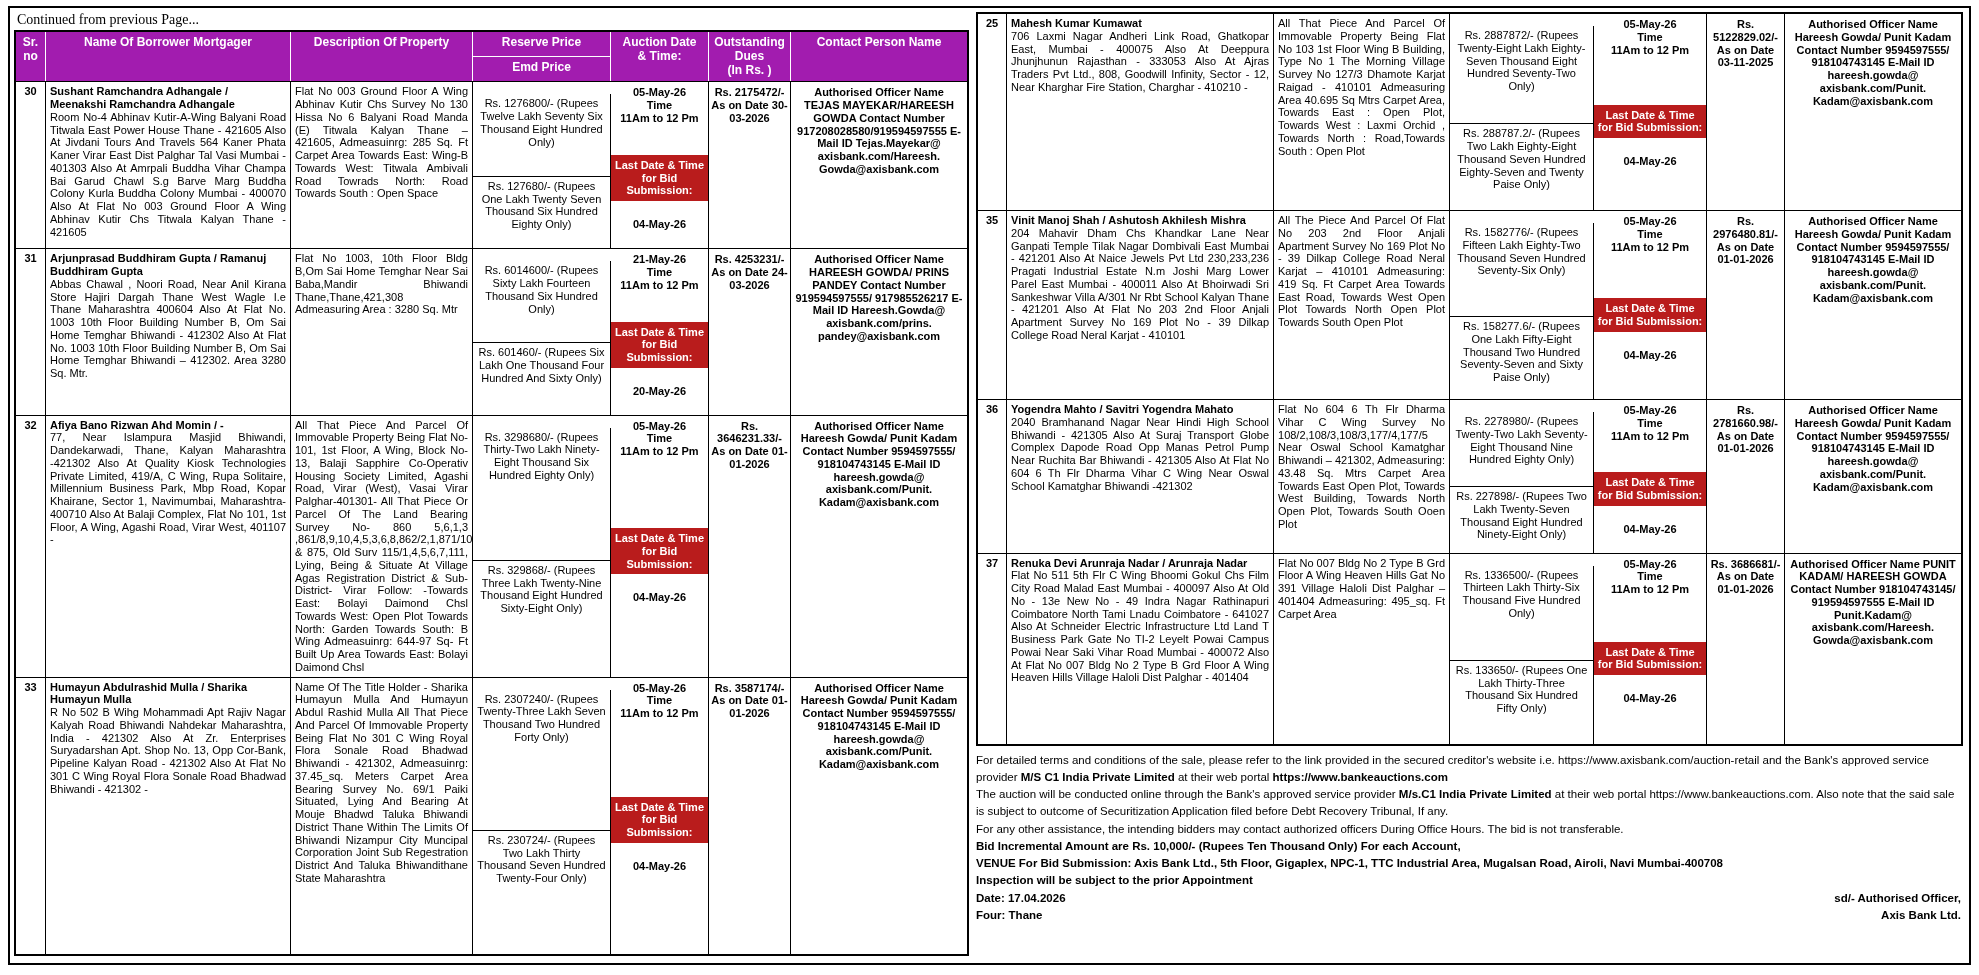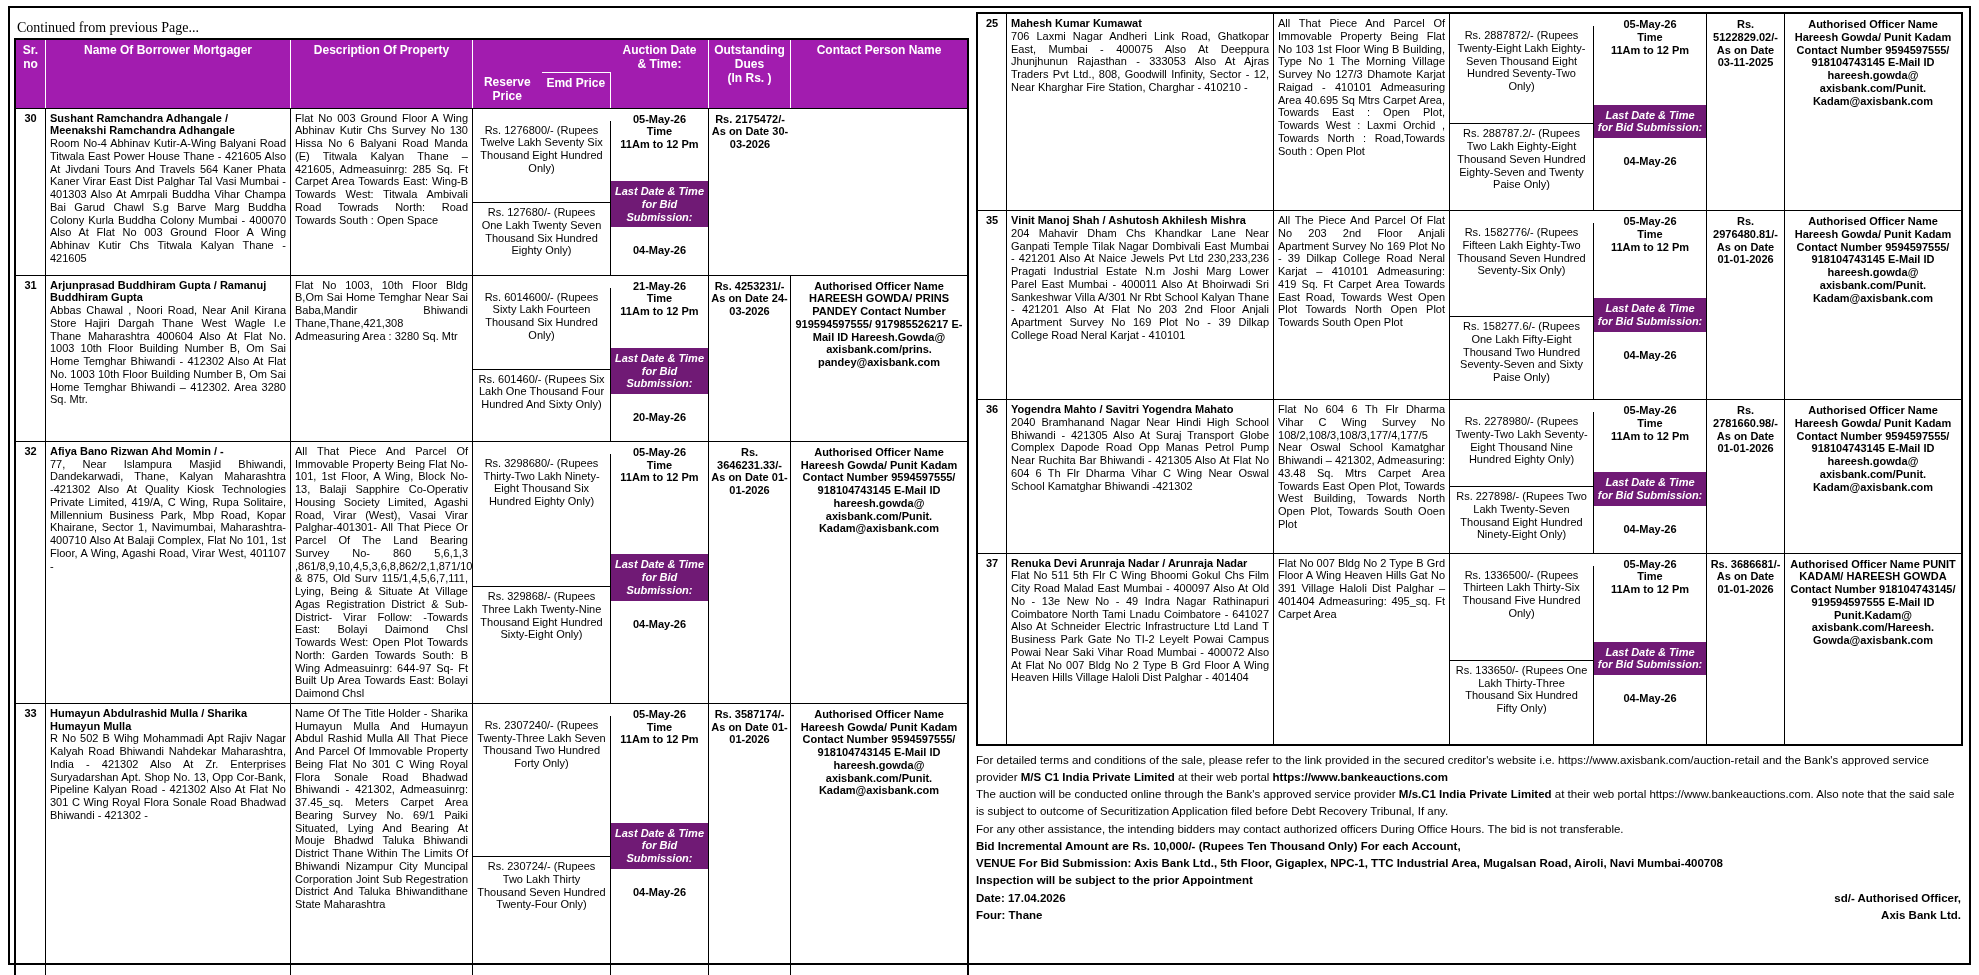--- a/index.html
+++ b/index.html
@@ -3,54 +3,54 @@
 <meta charset="utf-8">
 <style>
   html,body { margin:0; padding:0; background:#e8e8e8; }
   .sheet { position:relative; width:1979px; height:975px; background:#ffffff;
            font-family:"Liberation Sans", sans-serif; color:#000; box-sizing:border-box;
            padding:12px 16px 0 14px; overflow:hidden; }
   .outer-border { position:absolute; inset:6px 8px 10px 8px; border:2px solid #000; pointer-events:none; }
   .cols { display:flex; gap:7px; align-items:flex-start; }
   .col-left { width:956px; }
   .col-right { width:988px; }
-  .continued { font-family:"Liberation Serif", serif; font-size:14px; padding:0 0 2px 3px;margin-top:8px; }
+  .continued { font-family:"Liberation Serif", serif; font-size:14px; padding:0 0 2px 3px; }
 
   
   .gtable { border:2px solid #000; box-sizing:border-box; background:#fff; }
   .lt { --cols: 30px 245px 182px 138px 98px 82px 1fr; }
   .rt { --cols: 29px 267px 176px 144px 113px 78px 1fr; }
   .grid-row { display:grid; grid-template-columns:var(--cols); border-bottom:1px solid #000; }
   .grid-body .grid-row:last-child { border-bottom:none; }
   .gc { border-right:1px solid #000; box-sizing:border-box; font-size:11px; line-height:1.16;
         overflow:hidden; }
   .grid-row .gc:last-child { border-right:none; }
 
   
   .head { background:#a21caf; color:#fff; border-bottom:1px solid #000; }
   .head .hc { border-right:1px solid #fff; font-weight:bold; font-size:12px; line-height:1.15;
               text-align:center; padding:4px 2px; white-space:pre-line; box-sizing:border-box; }
   .head .hc:last-child { border-right:none; }
-  .head .hc-price { padding:0; display:flex; flex-direction:row;margin-top:32px; }
+  .head .hc-price { padding:0; display:flex; flex-direction:column; }
   .head .hc-price > div { flex:1; padding:4px 2px; }
   .head .hc-price .hc-emd { border-top:1px solid #fff; }
 
   
   .c-sr { text-align:center; font-weight:bold; padding:3px 1px; }
   .c-name { padding:3px 4px; }
   .bname { font-weight:bold; }
   .baddr { text-align:justify; }
   .c-desc { text-align:justify; padding:3px 4px; }
   .c-price { padding:0; display:flex; flex-direction:column;margin-top:12px; }
   .reserve { flex:1.15; border-bottom:1px solid #000; text-align:center; padding:3px 4px; }
   .emd { flex:1; text-align:center; padding:3px 4px; }
   .c-auction { padding:0; display:flex; flex-direction:column; text-align:center;gap:13px; }
   .adate { white-space:pre-line; font-weight:bold; padding:4px 2px; }
   .sp1 { flex:0.8; } .sp2 { flex:1.1; }
-  .bidlabel { background:#701a75; color:#fff; font-weight:bold; padding:4px 3px;font-style:italic; }
+  .bidlabel { background:#b91c1c; color:#fff; font-weight:bold; padding:4px 3px; }
   .bdate { font-weight:bold; padding:4px 2px; }
   .c-dues { text-align:center; font-weight:bold; padding:4px 2px; }
   .c-contact { text-align:center; font-weight:bold; padding:4px 4px; }
 
   
   .lt .grid-body .grid-row:nth-child(1){min-height:166px}
   .lt .grid-body .grid-row:nth-child(2){min-height:160px}
   .lt .grid-body .grid-row:nth-child(3){min-height:256px}
   .lt .grid-body .grid-row:nth-child(4){min-height:276px}
   .rt .grid-body .grid-row:nth-child(1){min-height:196px}
@@ -104,20 +104,21 @@
     <div class="gc c-auction">
       <div class="adate">05-May-26
 Time
 11Am to 12 Pm</div>
       <div class="sp1"></div>
       <div class="bidlabel">Last Date &amp; Time for Bid Submission:</div>
       <div class="bdate">04-May-26</div>
       <div class="sp2"></div>
     </div>
     <div class="gc c-dues">Rs. 2175472/- As on Date 30-03-2026</div>
+    <div class="gc c-contact">Authorised Officer Name TEJAS MAYEKAR/HAREESH GOWDA Contact Number 917208028580/919594597555 E-Mail ID Tejas.Mayekar@ axisbank.com/Hareesh. Gowda@axisbank.com</div>
   </div>
 
   <div class="grid-row">
     <div class="gc c-sr">31</div>
     <div class="gc c-name">
       <div class="bname">Arjunprasad Buddhiram Gupta / Ramanuj Buddhiram Gupta</div>
       <div class="baddr">Abbas Chawal , Noori Road, Near Anil Kirana Store Hajiri Dargah Thane West Wagle I.e Thane Maharashtra 400604  Also At Flat No. 1003 10th Floor Building Number B, Om Sai Home Temghar Bhiwandi - 412302 Also At Flat No. 1003 10th Floor Building Number B, Om Sai Home Temghar Bhiwandi – 412302. Area 3280 Sq. Mtr.</div>
     </div>
     <div class="gc c-desc">Flat No 1003, 10th Floor Bldg B,Om Sai Home Temghar Near Sai Baba,Mandir Bhiwandi Thane,Thane,421,308 Admeasuring Area :  3280 Sq. Mtr</div>
     <div class="gc c-price">

